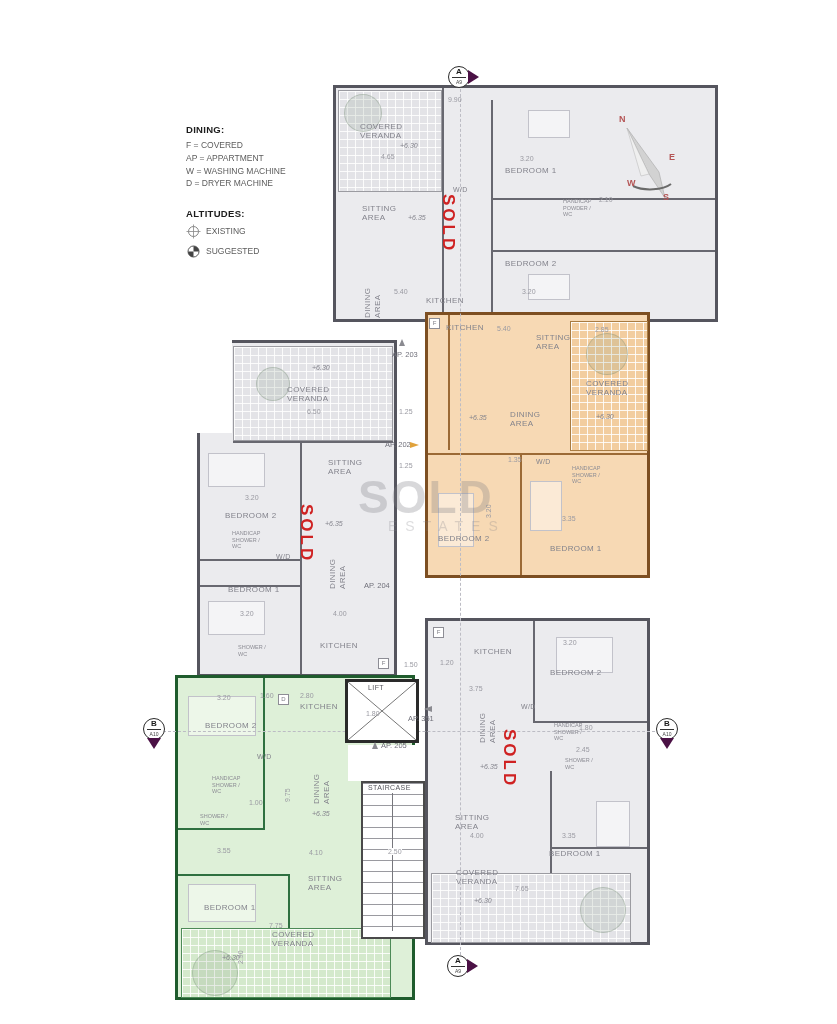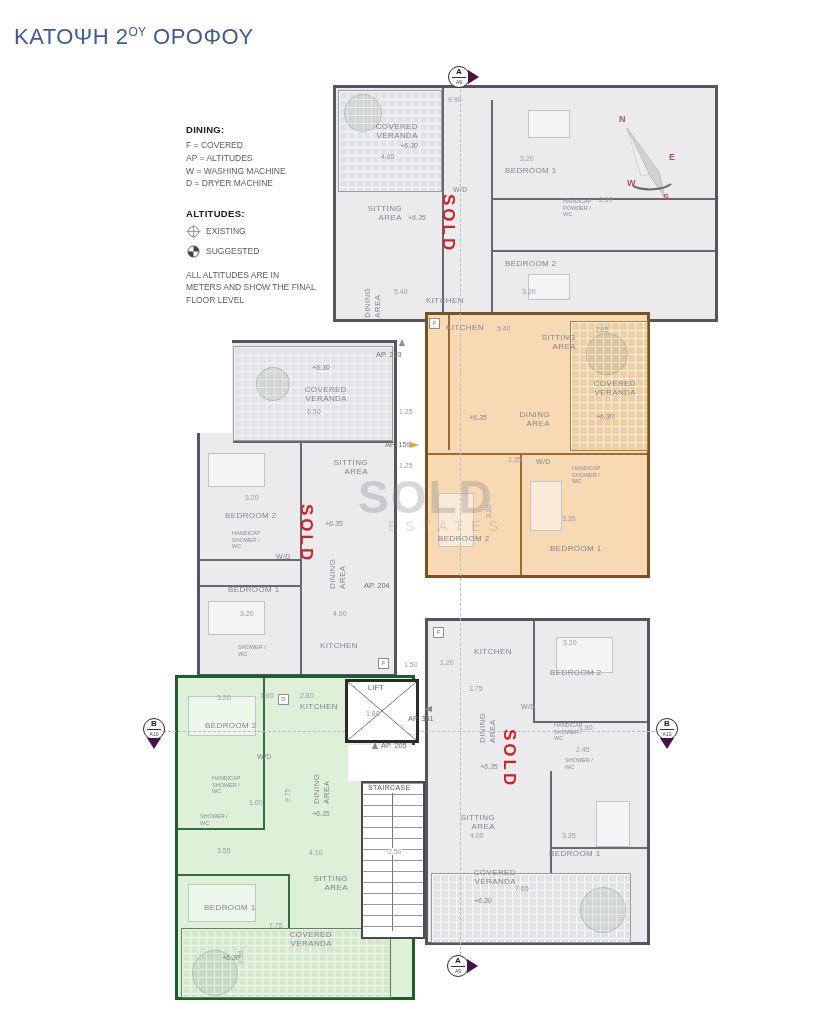--- a/index.html
+++ b/index.html
@@ -19,21 +19,21 @@
   .veranda.grv{background-color:#d4e9cc;border-color:#4d8a57;}
   .wall{position:absolute;background:#686870;z-index:3;}
   .wall.o{background:#9c6a35;}
   .wall.g{background:#2e7040;}
   .notch{position:absolute;background:#fff;z-index:4;}
   .furn{position:absolute;border:1px solid #c2c2ca;background:rgba(255,255,255,.45);z-index:5;}
   .plant{position:absolute;border-radius:50%;background:rgba(120,145,120,.16);border:1px solid rgba(100,125,100,.28);z-index:5;}
 
   
   .lbl{position:absolute;font-size:8px;color:#83838c;letter-spacing:.4px;white-space:nowrap;z-index:30;line-height:1.15;}
-  .lbl.c{transform:translateX(-50%);text-align:right;white-space:normal;}
+  .lbl.c{transform:translateX(-50%);text-align:left;white-space:normal;}
   .vlbl{position:absolute;writing-mode:vertical-rl;transform:rotate(180deg);font-size:8px;color:#83838c;letter-spacing:.4px;z-index:30;line-height:1.2;}
   .tiny{position:absolute;font-size:5.5px;color:#8d8d95;z-index:30;line-height:1.2;white-space:normal;}
   .dim{position:absolute;font-size:7px;color:#9a9aa2;z-index:30;white-space:nowrap;}
   .dimv{position:absolute;font-size:7px;color:#9a9aa2;z-index:30;writing-mode:vertical-rl;transform:rotate(180deg);}
   .alt{position:absolute;font-size:7px;color:#83838c;font-style:italic;z-index:30;white-space:nowrap;}
   .sold{position:absolute;writing-mode:vertical-rl;color:#cf2222;font-weight:700;font-size:17px;letter-spacing:3px;z-index:35;}
   .aplabel{position:absolute;font-size:7.5px;color:#70707a;z-index:45;white-space:nowrap;}
   .fbox{position:absolute;font-size:6px;color:#7d7d85;border:1px solid #8d8d95;background:#fff;width:9px;height:9px;text-align:center;line-height:9px;z-index:30;}
 
   
@@ -64,48 +64,44 @@
   .wm1{position:absolute;left:358px;top:470px;font-size:46px;font-weight:700;color:rgba(125,125,132,.30);letter-spacing:2px;z-index:50;}
   .wm2{position:absolute;left:388px;top:518px;font-size:14px;color:rgba(125,125,132,.26);letter-spacing:8px;z-index:50;}
   .compass-letter{position:absolute;font-size:9px;font-weight:700;color:#b45454;z-index:61;}
   .corebox{position:absolute;background:#fff;box-sizing:border-box;z-index:20;}
 </style>
 </head>
 <body>
 
 <div id="stage">
 
-  <div id="title">
-    <span>ΚΑΤΟΨΗ 2</span><sup>ΟΥ</sup><span> ΟΡΟΦΟΥ</span>
-  </div>
 
   <div id="notes">
     <div class="nhead">DINING:</div>
     <div class="nline">F = COVERED</div>
-    <div class="nline">AP = ALTITUDES</div>
+    <div class="nline">AP = APPARTMENT</div>
     <div class="nline">W = WASHING MACHINE</div>
     <div class="nline">D = DRYER MACHINE</div>
     <div class="nhead" style="margin-top:18px">ALTITUDES:</div>
     <div class="nrow">
       <svg width="15" height="15">
           <circle cx="7.5" cy="7.5" r="5" fill="none" stroke="#888" stroke-width="1"></circle>
           <line x1="7.5" y1="0.5" x2="7.5" y2="14.5" stroke="#888" stroke-width="0.8"></line>
           <line x1="0.5" y1="7.5" x2="14.5" y2="7.5" stroke="#888" stroke-width="0.8"></line>
         </svg>
       <span class="nline">EXISTING</span>
     </div>
     <div class="nrow">
       <svg width="15" height="15">
           <circle cx="7.5" cy="7.5" r="5.5" fill="none" stroke="#555" stroke-width="1"></circle>
           <path d="M7.5,7.5 L7.5,2 A5.5,5.5 0 0 1 13,7.5 Z" fill="#444"></path>
           <path d="M7.5,7.5 L7.5,13 A5.5,5.5 0 0 1 2,7.5 Z" fill="#444"></path>
         </svg>
       <span class="nline">SUGGESTED</span>
     </div>
-    <div class="nfoot">ALL ALTITUDES ARE IN METERS AND SHOW THE FINAL FLOOR LEVEL</div>
   </div>
 
   <div style="position:absolute;left:605px;top:112px;width:95px;height:110px;z-index:60;">
     <svg width="95" height="110">
       <polygon points="22,16 54,60 60,86 44,62" fill="#d2d2d2" stroke="#a8a8a8" stroke-width="0.6"></polygon>
       <polygon points="22,16 44,62 36,64" fill="#efefef" stroke="#b5b5b5" stroke-width="0.5"></polygon>
       <path d="M28,74 A24,11 0 0 0 66,72" stroke="#6a6a6a" fill="none" stroke-width="2"></path>
     </svg>
     <span class="compass-letter" style="left:14px;top:2px">N</span>
     <span class="compass-letter" style="left:64px;top:40px">E</span>
@@ -136,21 +132,21 @@
   <div class="dim" style="left:394px;top:288px">5.40</div>
   <div class="lbl" style="left:426px;top:296px">KITCHEN</div>
   <div class="lbl" style="left:453px;top:186px;font-size:7px">W/D</div>
   <div class="sold" style="left:438px;top:194px">SOLD</div>
   <div class="lbl" style="left:505px;top:166px">BEDROOM 1</div>
   <div class="dim" style="left:520px;top:155px">3.20</div>
   <div class="lbl" style="left:505px;top:259px">BEDROOM 2</div>
   <div class="dim" style="left:522px;top:288px">3.20</div>
   <div class="tiny" style="left:563px;top:198px;width:34px">HANDICAP POWDER / WC</div>
   <div class="dim" style="left:599px;top:196px">2.10</div>
-  <div class="aplabel" style="left:376px;top:350px">AP. 203</div>
+  <div class="aplabel" style="left:392px;top:350px">AP. 203</div>
   <div class="arr arr-up" style="left:399px;top:339px"></div>
 
   <div class="apt grey" style="left:197px;top:340px;width:200px;height:337px;">
     <div class="veranda gv" style="left:33px;top:3px;width:160px;height:95px;"></div>
     <div class="plant" style="left:56px;top:24px;width:32px;height:32px;"></div>
     <div class="wall" style="left:33px;top:98px;width:160px;height:2px;"></div>
     <div class="wall" style="left:100px;top:98px;width:2px;height:233px;"></div>
     <div class="wall" style="left:0;top:216px;width:100px;height:2px;"></div>
     <div class="wall" style="left:0;top:242px;width:100px;height:2px;"></div>
     <div class="furn" style="left:8px;top:110px;width:55px;height:32px;"></div>
@@ -197,21 +193,21 @@
   <div class="dim" style="left:595px;top:326px">2.85</div>
   <div class="lbl c" style="left:530px;top:410px;width:40px">DINING AREA</div>
   <div class="alt" style="left:469px;top:414px">+6.35</div>
   <div class="lbl" style="left:536px;top:458px;font-size:7px">W/D</div>
   <div class="dim" style="left:508px;top:456px">1.35</div>
   <div class="lbl" style="left:438px;top:534px">BEDROOM 2</div>
   <div class="dimv" style="left:485px;top:498px;height:20px">3.20</div>
   <div class="lbl" style="left:550px;top:544px">BEDROOM 1</div>
   <div class="dim" style="left:562px;top:515px">3.35</div>
   <div class="tiny" style="left:572px;top:465px;width:30px">HANDICAP SHOWER / WC</div>
-  <div class="aplabel" style="left:385px;top:440px">AP. 159</div>
+  <div class="aplabel" style="left:385px;top:440px">AP. 202</div>
   <div class="arr arr-right-o" style="left:410px;top:442px"></div>
 
   <div class="corebox" style="left:345px;top:679px;width:74px;height:64px;border:3px solid #2a2a2a;">
     <svg width="68" height="58">
         <line x1="0" y1="0" x2="68" y2="58" stroke="#777" stroke-width="1"></line>
         <line x1="68" y1="0" x2="0" y2="58" stroke="#777" stroke-width="1"></line>
       </svg>
   </div>
   <div class="lbl" style="left:368px;top:684px;font-size:7px;color:#55555c">LIFT</div>
   <div class="dim" style="left:366px;top:710px">1.80</div>

